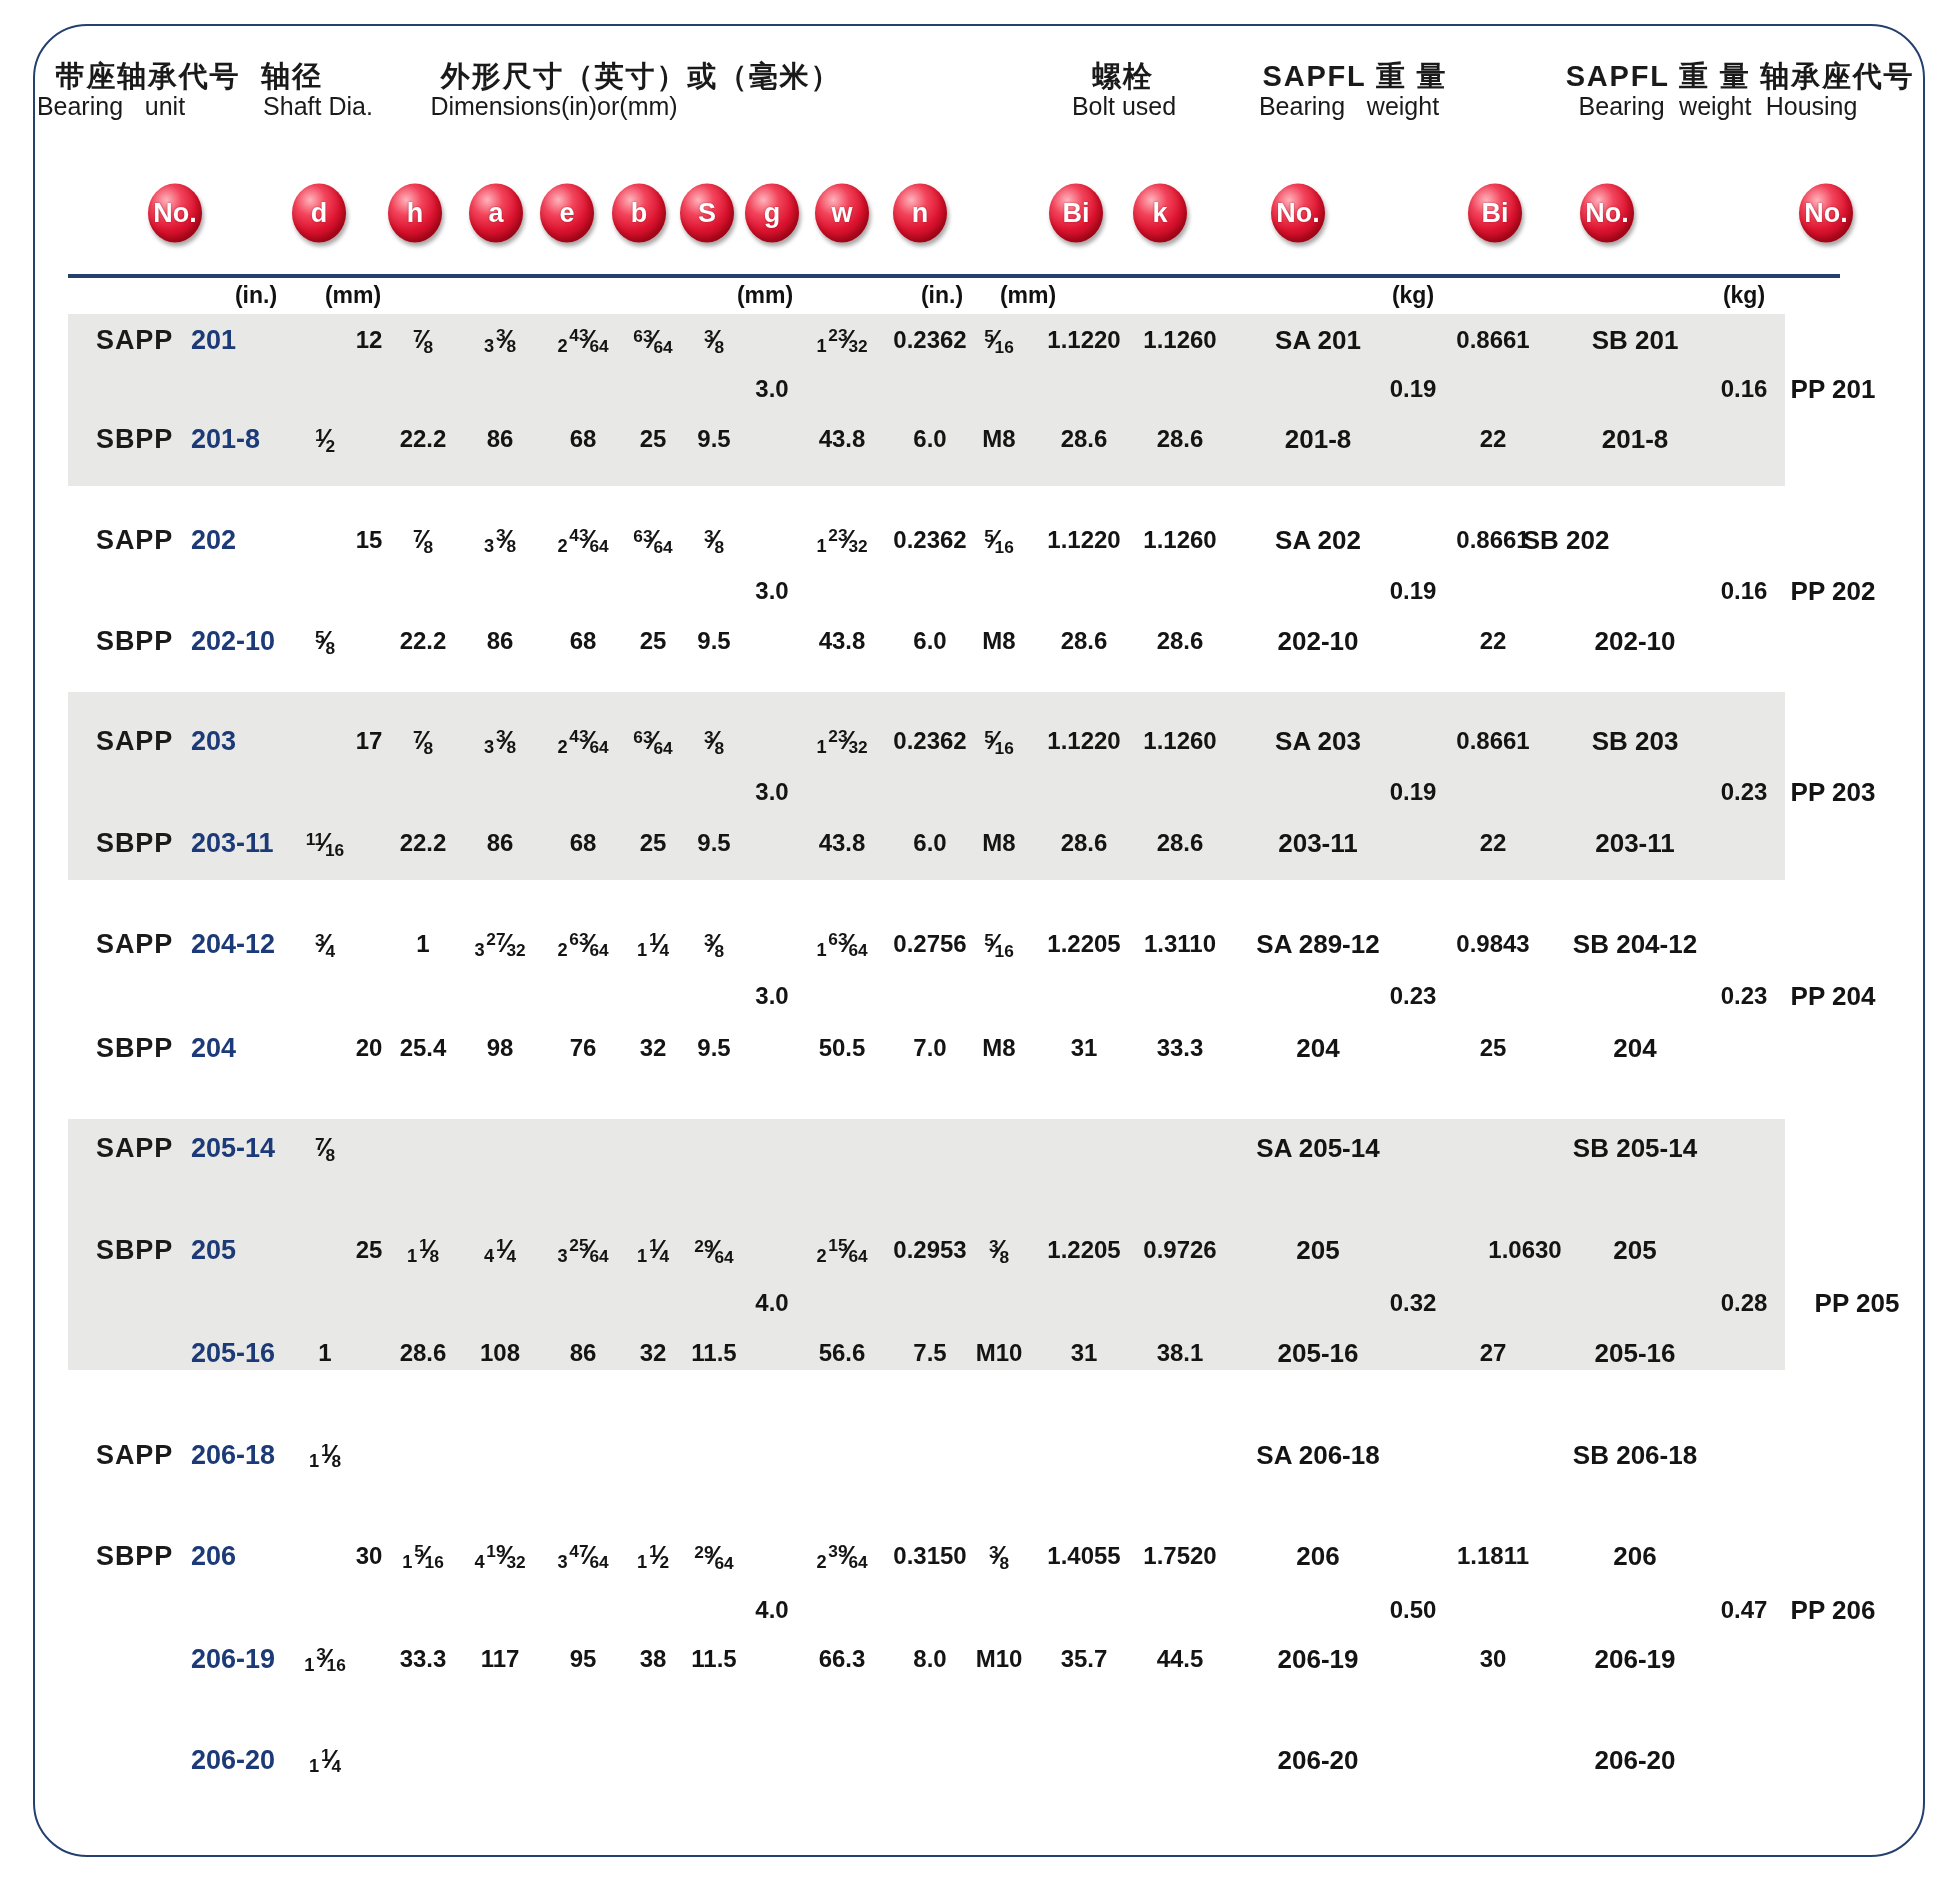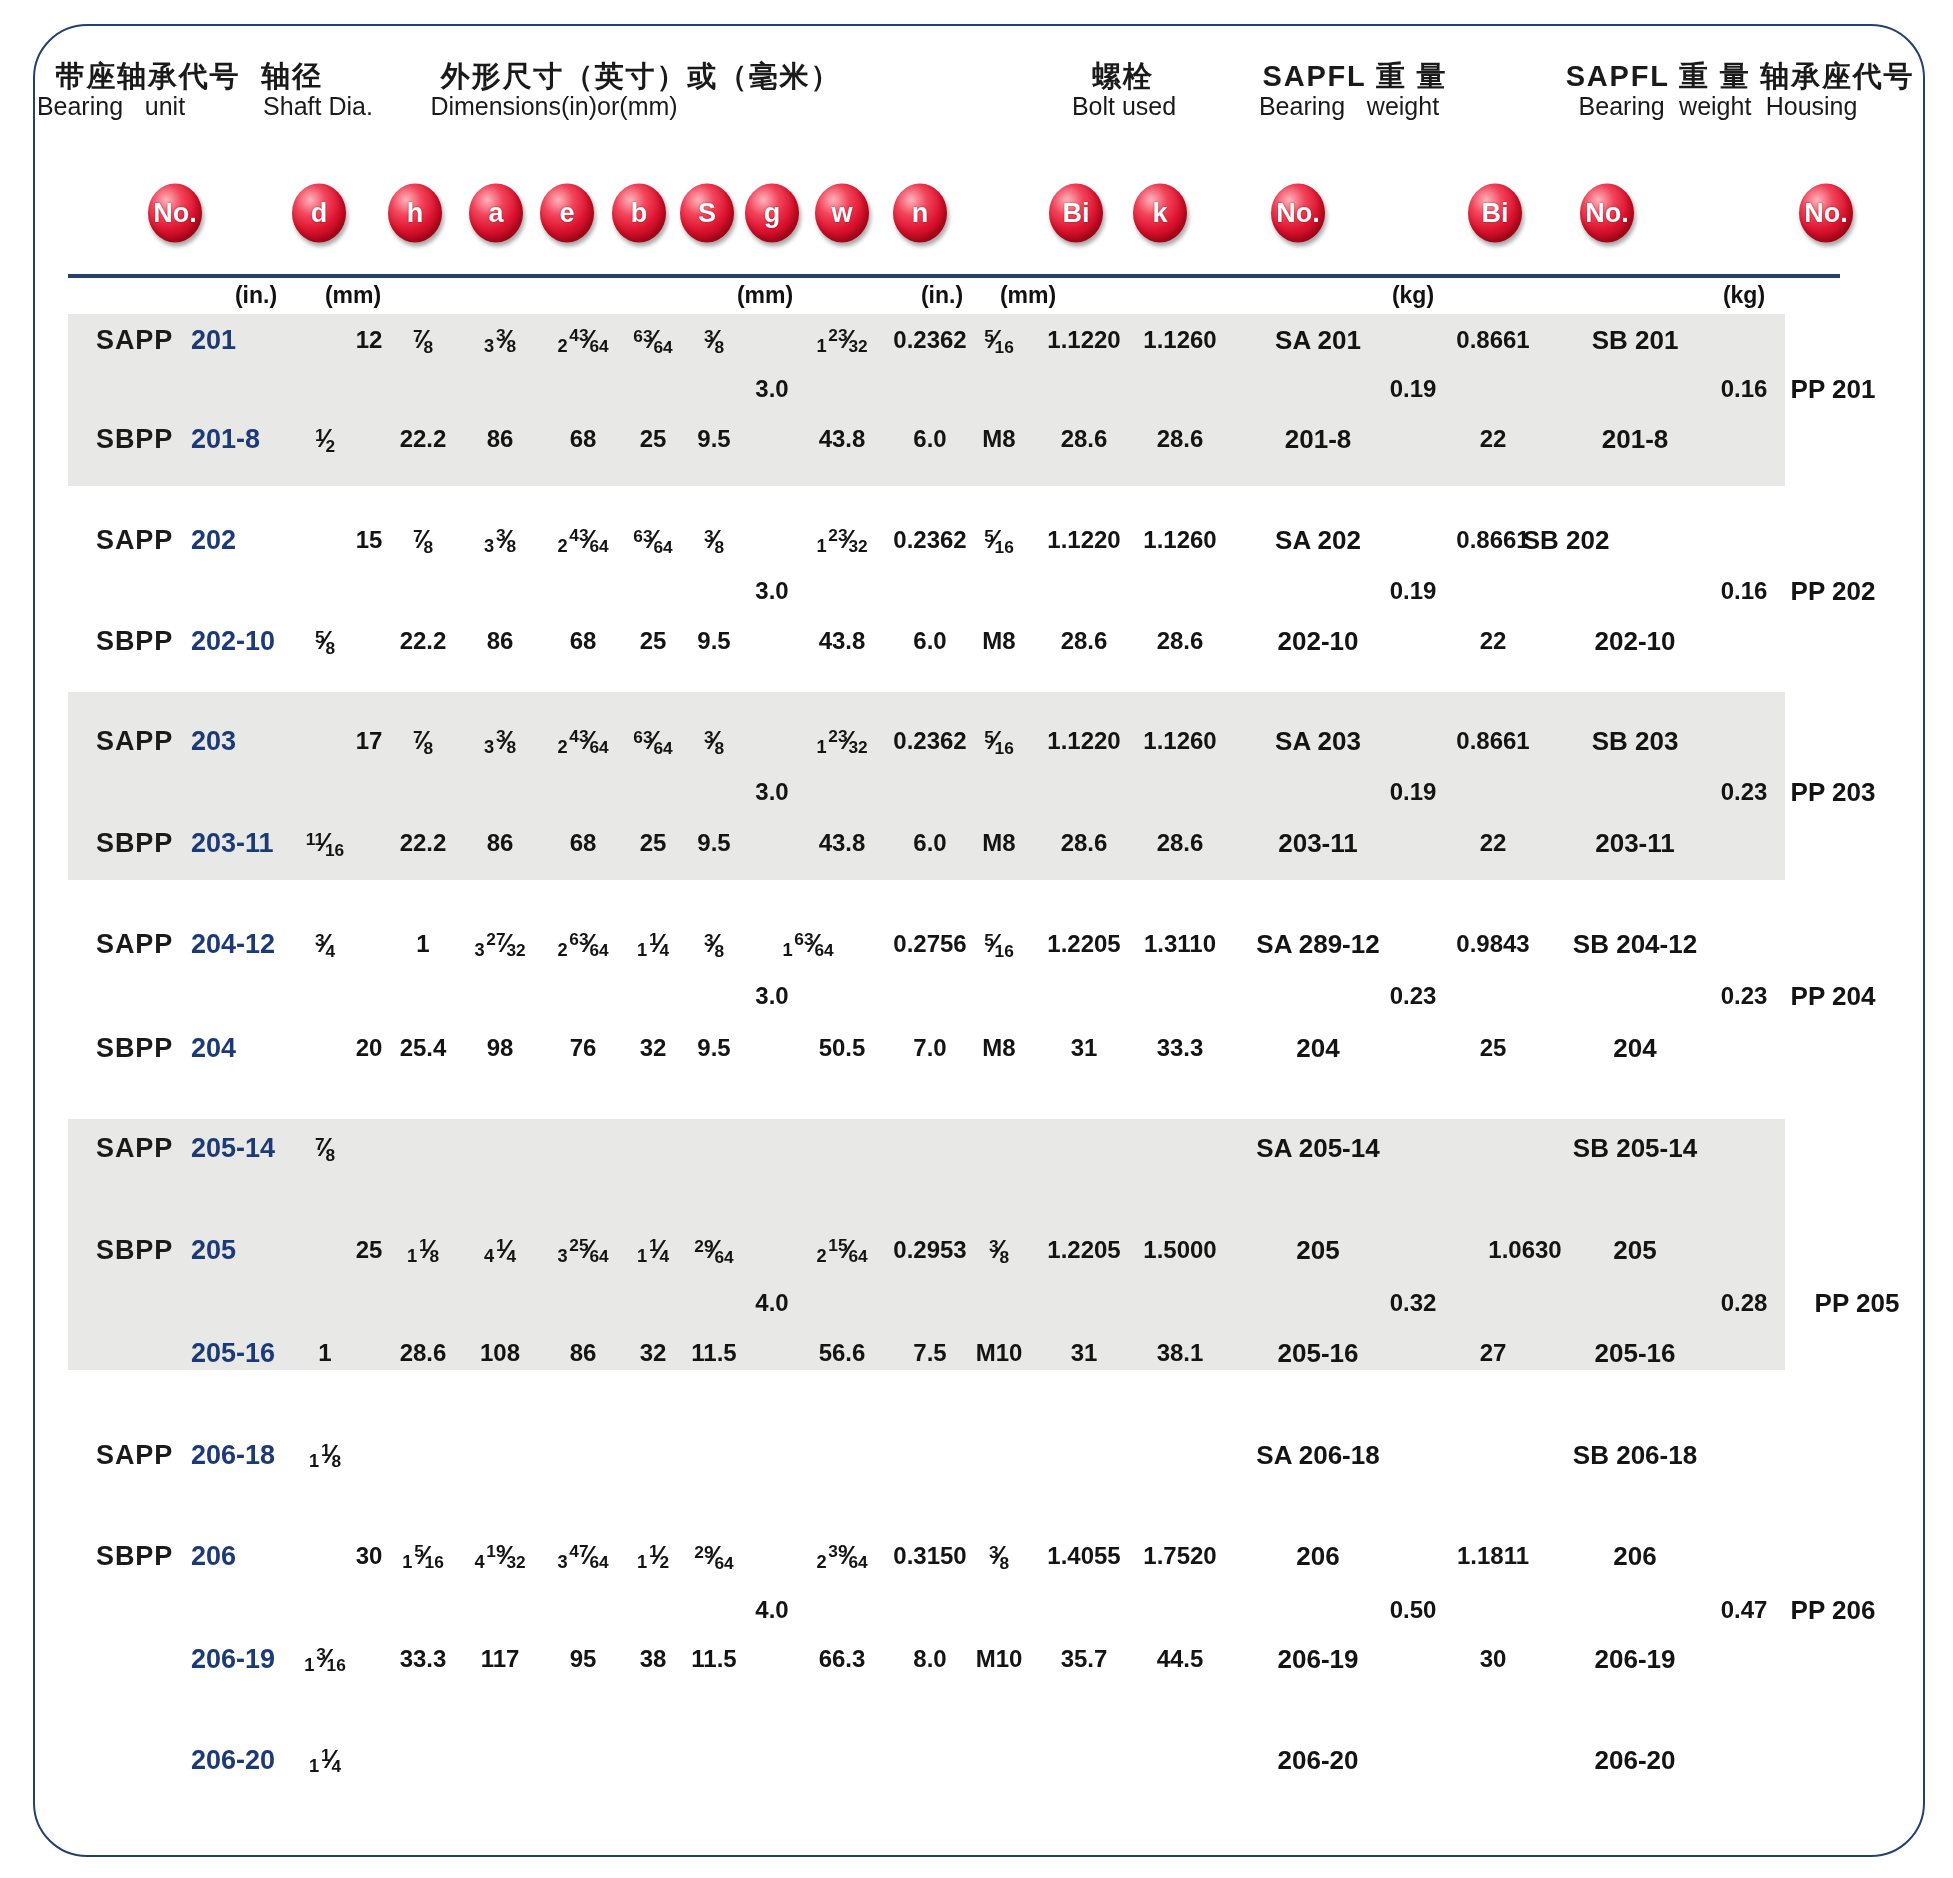--- a/index.html
+++ b/index.html
@@ -212,21 +212,21 @@
       </div>
       <div>
         <div class="cell left prefix" style="left: 96px; top: 944px;">SAPP</div>
         <div class="cell left navy" style="left: 191px; top: 944px;">204-12</div>
         <div class="cell" style="left: 325px; top: 944px;"><span class="fr"><sup>3</sup><span class="sl">⁄</span><sub>4</sub></span></div>
         <div class="cell" style="left: 423px; top: 944px;">1</div>
         <div class="cell" style="left: 500px; top: 944px;"><span class="fr"><span class="fw">3</span><sup>27</sup><span class="sl">⁄</span><sub>32</sub></span></div>
         <div class="cell" style="left: 583px; top: 944px;"><span class="fr"><span class="fw">2</span><sup>63</sup><span class="sl">⁄</span><sub>64</sub></span></div>
         <div class="cell" style="left: 653px; top: 944px;"><span class="fr"><span class="fw">1</span><sup>1</sup><span class="sl">⁄</span><sub>4</sub></span></div>
         <div class="cell" style="left: 714px; top: 944px;"><span class="fr"><sup>3</sup><span class="sl">⁄</span><sub>8</sub></span></div>
-        <div class="cell" style="left: 808px; top: 944px;"><span class="fr"><span class="fw">1</span><sup>63</sup><span class="sl">⁄</span><sub>64</sub></span></div>
+        <div class="cell" style="left: 842px; top: 944px;"><span class="fr"><span class="fw">1</span><sup>63</sup><span class="sl">⁄</span><sub>64</sub></span></div>
         <div class="cell" style="left: 930px; top: 944px;">0.2756</div>
         <div class="cell" style="left: 999px; top: 944px;"><span class="fr"><sup>5</sup><span class="sl">⁄</span><sub>16</sub></span></div>
         <div class="cell" style="left: 1084px; top: 944px;">1.2205</div>
         <div class="cell" style="left: 1180px; top: 944px;">1.3110</div>
         <div class="cell code" style="left: 1318px; top: 944px;">SA 289-12</div>
         <div class="cell" style="left: 1493px; top: 944px;">0.9843</div>
         <div class="cell code" style="left: 1635px; top: 944px;">SB 204-12</div>
         <div class="cell" style="left: 772px; top: 996px;">3.0</div>
         <div class="cell" style="left: 1413px; top: 996px;">0.23</div>
         <div class="cell" style="left: 1744px; top: 996px;">0.23</div>
@@ -259,21 +259,21 @@
         <div class="cell" style="left: 369px; top: 1250px;">25</div>
         <div class="cell" style="left: 423px; top: 1250px;"><span class="fr"><span class="fw">1</span><sup>1</sup><span class="sl">⁄</span><sub>8</sub></span></div>
         <div class="cell" style="left: 500px; top: 1250px;"><span class="fr"><span class="fw">4</span><sup>1</sup><span class="sl">⁄</span><sub>4</sub></span></div>
         <div class="cell" style="left: 583px; top: 1250px;"><span class="fr"><span class="fw">3</span><sup>25</sup><span class="sl">⁄</span><sub>64</sub></span></div>
         <div class="cell" style="left: 653px; top: 1250px;"><span class="fr"><span class="fw">1</span><sup>1</sup><span class="sl">⁄</span><sub>4</sub></span></div>
         <div class="cell" style="left: 714px; top: 1250px;"><span class="fr"><sup>29</sup><span class="sl">⁄</span><sub>64</sub></span></div>
         <div class="cell" style="left: 842px; top: 1250px;"><span class="fr"><span class="fw">2</span><sup>15</sup><span class="sl">⁄</span><sub>64</sub></span></div>
         <div class="cell" style="left: 930px; top: 1250px;">0.2953</div>
         <div class="cell" style="left: 999px; top: 1250px;"><span class="fr"><sup>3</sup><span class="sl">⁄</span><sub>8</sub></span></div>
         <div class="cell" style="left: 1084px; top: 1250px;">1.2205</div>
-        <div class="cell" style="left: 1180px; top: 1250px;">1.5000</div>
+        <div class="cell" style="left: 1180px; top: 1250px;">0.9726</div>
         <div class="cell code" style="left: 1318px; top: 1250px;">205</div>
         <div class="cell" style="left: 1493px; top: 1250px; margin-left: 32px;">1.0630</div>
         <div class="cell code" style="left: 1635px; top: 1250px;">205</div>
         <div class="cell" style="left: 772px; top: 1303px;">4.0</div>
         <div class="cell" style="left: 1413px; top: 1303px;">0.32</div>
         <div class="cell" style="left: 1744px; top: 1303px;">0.28</div>
         <div class="cell code" style="left: 1857px; top: 1303px;">PP 205</div>
         <div class="cell left navy" style="left: 191px; top: 1353px;">205-16</div>
         <div class="cell" style="left: 325px; top: 1353px;">1</div>
         <div class="cell" style="left: 423px; top: 1353px;">28.6</div>

